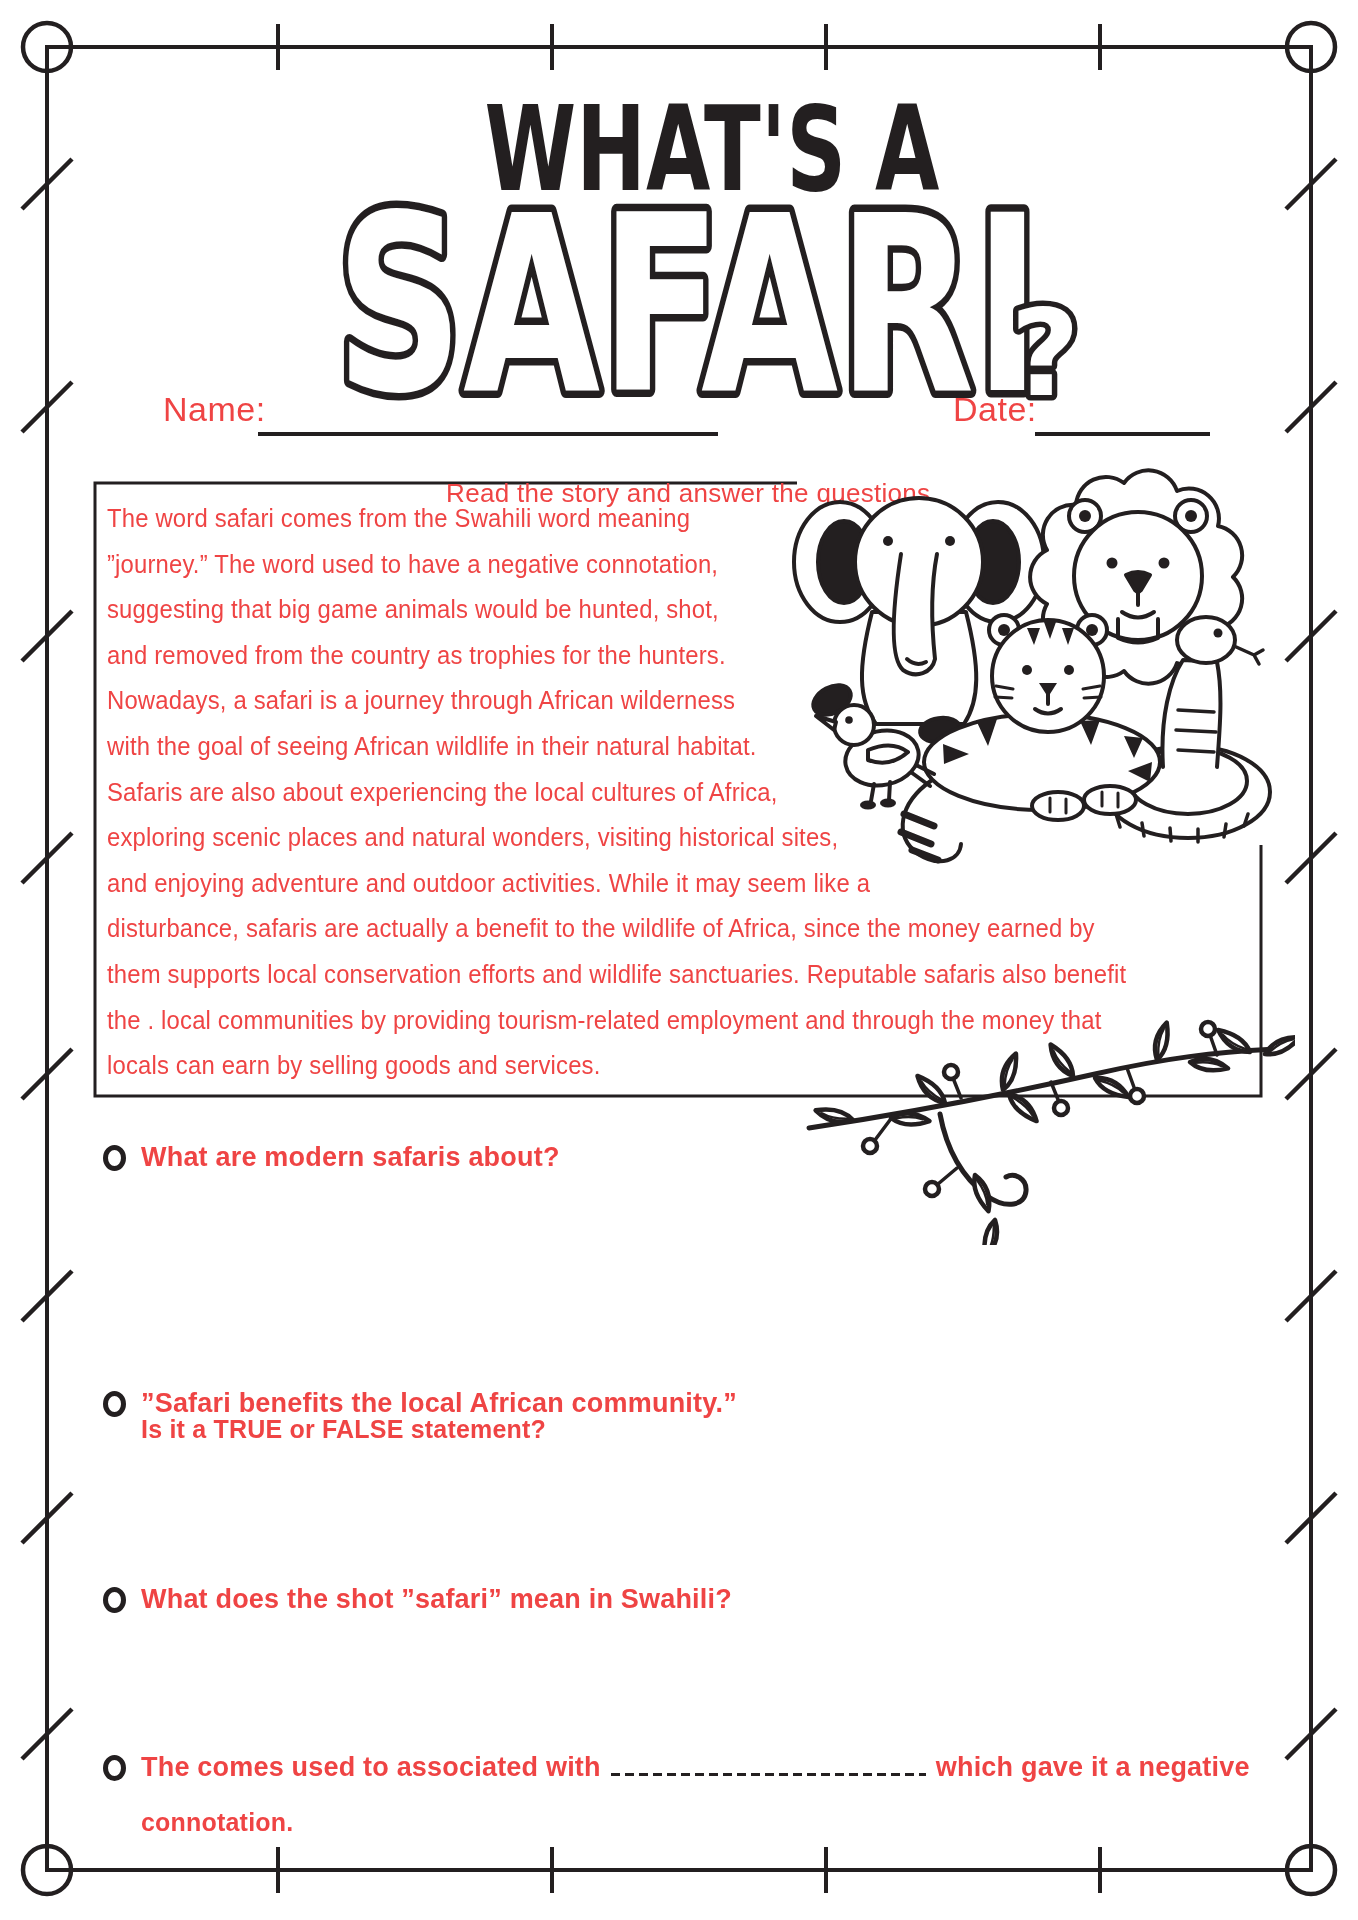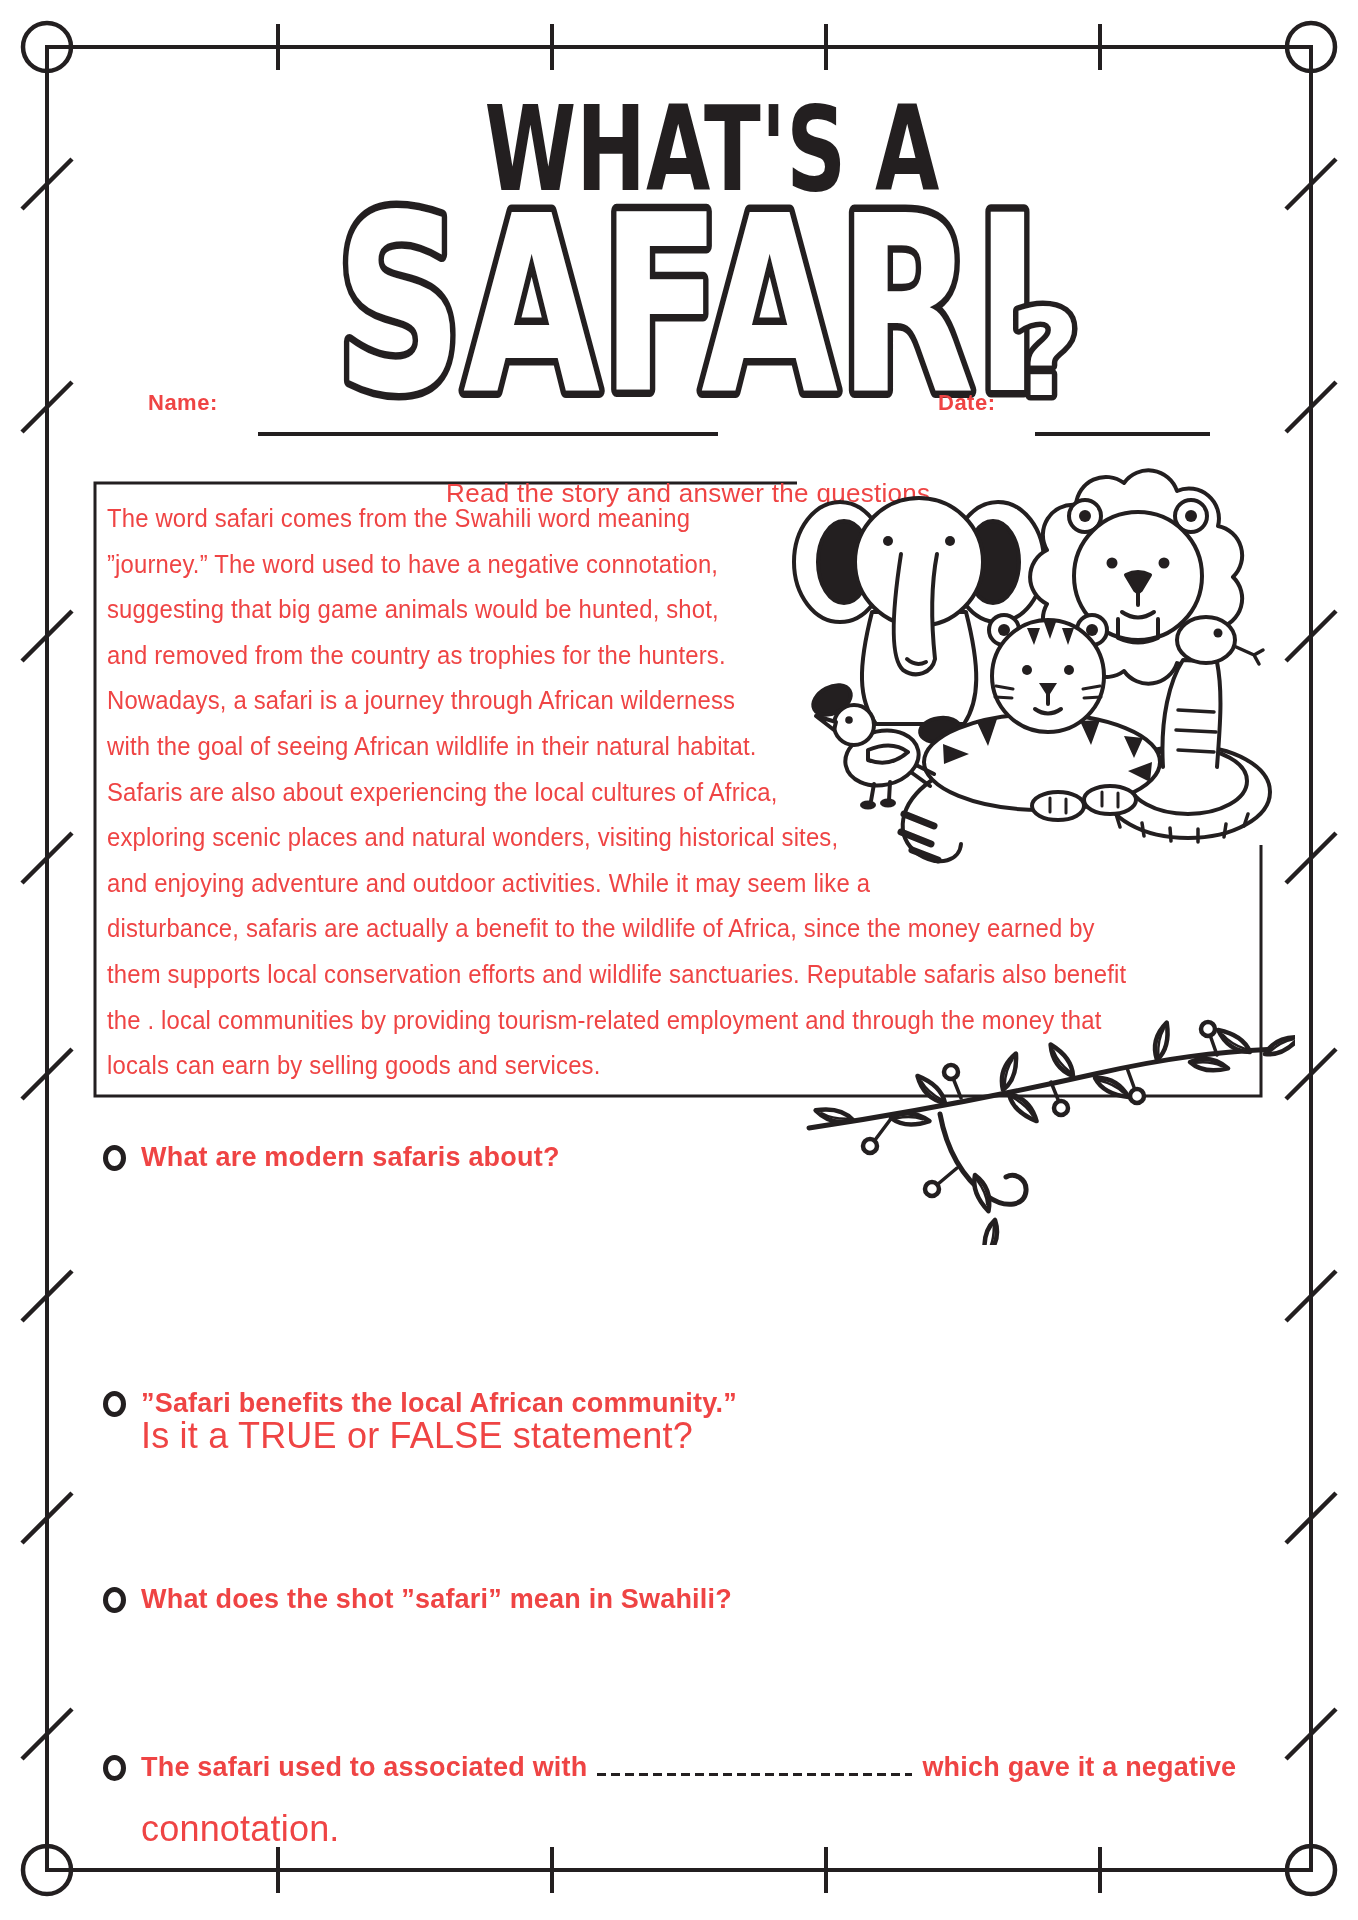--- a/index.html
+++ b/index.html
@@ -3,32 +3,32 @@
 <meta charset="utf-8">
 <style>
   html,body{margin:0;padding:0;background:#e8e8e8;}
   .sheet{
     position:relative;width:1358px;height:1920px;background:#ffffff;
     font-family:"Liberation Sans",sans-serif;color:#ef4444;overflow:hidden;
     margin:0 auto;
   }
   .abs{position:absolute;}
   svg.art{position:absolute;}
-  .field-label{font-size:22px;font-weight:bold;letter-spacing:.5px;}
+  .field-label{font-size:34px;font-weight:normal;letter-spacing:.5px;margin-left:15px;}
   .u-line{position:absolute;height:3.5px;background:#231f20;}
   .instruction{position:absolute;left:26px;width:1332px;text-align:center;
     font-size:26px;font-weight:normal;letter-spacing:.3px;margin-top:38px;}
   .story{position:absolute;left:107px;top:496px;width:1280px;
     font-size:26.5px;letter-spacing:.2px;transform:scaleX(.9);transform-origin:0 0;}
   .story .sline{line-height:45.6px;white-space:nowrap;}
   .q-row{position:absolute;display:flex;align-items:flex-start;gap:15px;left:103px;justify-content:flex-end;}
   .q-bullet{flex:0 0 auto;width:13px;height:16px;border:5.5px solid #231f20;
     border-radius:50%;margin-top:7px;}
   .q-text{font-size:27px;font-weight:bold;letter-spacing:.2px;line-height:38px;white-space:nowrap;}
-  .q-cont{position:absolute;left:141px;font-size:36px;font-weight:normal;letter-spacing:.2px;white-space:nowrap;}
+  .q-cont{position:absolute;left:141px;font-size:25px;font-weight:bold;letter-spacing:.2px;white-space:nowrap;}
   .blank{display:inline-block;width:315px;height:24px;margin:0 10px;vertical-align:baseline;
     background:repeating-linear-gradient(90deg,#231f20 0 9px,transparent 9px 14px) bottom/100% 3.5px no-repeat;}
 </style>
 </head>
 <body>
 
 <div class="sheet">
 
   <svg class="art" style="left:0;top:0" width="1358" height="1920" viewBox="0 0 1358 1920">
     <g stroke="#231f20" fill="none">
@@ -192,17 +192,17 @@
   </div>
   <div class="q-cont" style="top:1415px">Is it a TRUE or FALSE statement?</div>
 
   <div class="q-row" style="top:1580px">
     <span class="q-bullet"></span>
     <span class="q-text">What does the shot ”safari” mean in Swahili?</span>
   </div>
 
   <div class="q-row" style="top:1748px">
     <span class="q-bullet"></span>
-    <span class="q-text"><span>The safari used to associated with</span><span class="blank"></span><span>which gave it a negative</span></span>
+    <span class="q-text"><span>The comes used to associated with</span><span class="blank"></span><span>which gave it a negative</span></span>
   </div>
   <div class="q-cont" style="top:1808px">connotation.</div>
 
 </div>
 
 </body></html>

